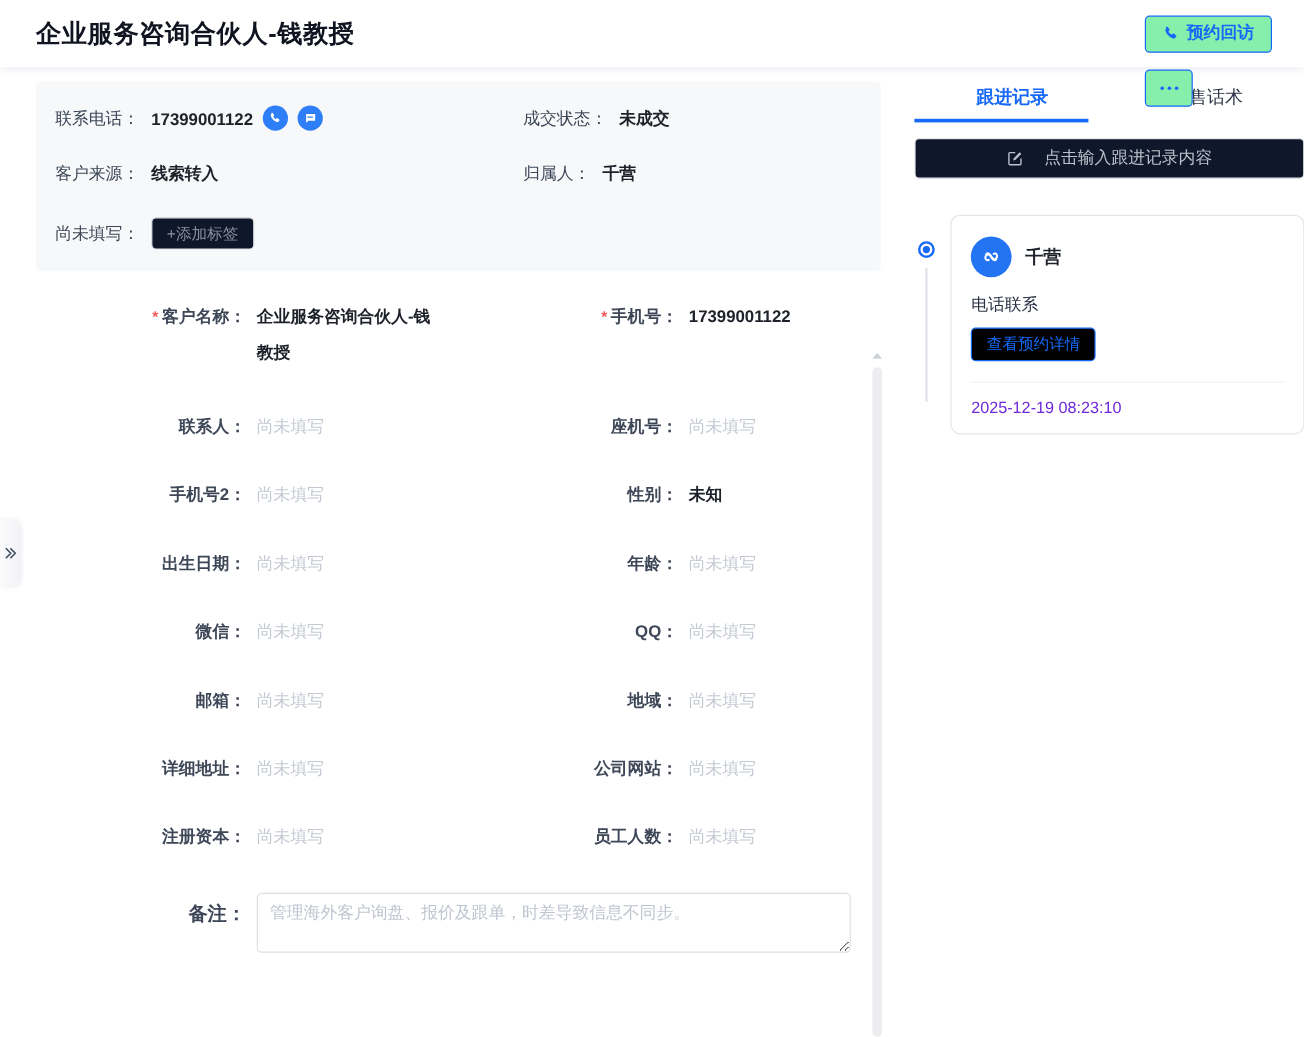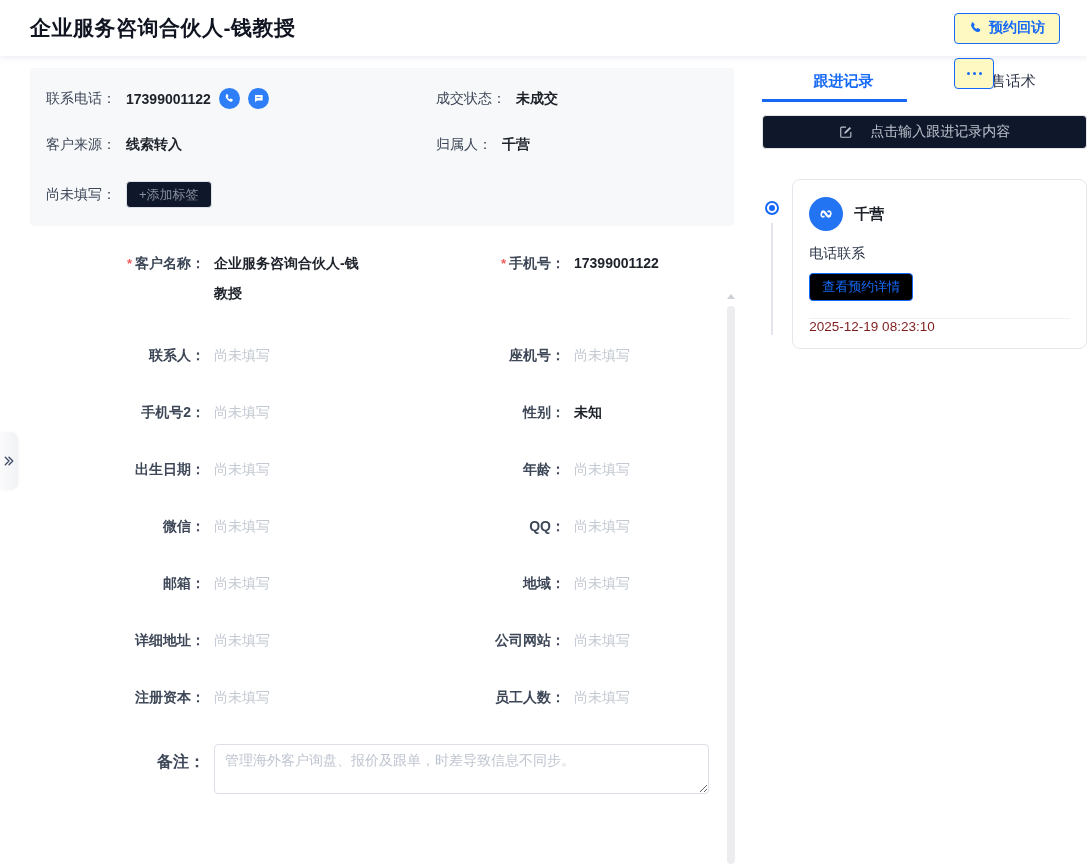--- a/index.html
+++ b/index.html
@@ -6,21 +6,21 @@
   html,body { width:1087px; height:864px; overflow:hidden; background:#fff;
     font-family:"Liberation Sans","DejaVu Sans",sans-serif; color:#1d2129; }
   .page { width:1087px; height:864px; display:flex; flex-direction:column; position:relative; }
 
   
   .hdr { height:56px; flex:0 0 56px; display:flex; align-items:center; justify-content:space-between;
     padding:0 26px 0 30px; box-shadow:0 3px 5px rgba(190,198,212,.22); position:relative; z-index:2; background:#fff; }
   .hdr-title { font-size:21px; font-weight:700; color:#101420; letter-spacing:.5px; }
   .hdr-btns { display:flex; align-items:flex-start; gap:14px;flex-direction:column; }
   .btn { height:31px; border-radius:4px; display:inline-flex; align-items:center; gap:6px;
-    font-size:14px; padding:0 14px; cursor:pointer; border:1px solid transparent; background:#fef9c3; }
+    font-size:14px; padding:0 14px; cursor:pointer; border:1px solid transparent; background:#86efac; }
   .btn-primary { background:#1569f6; color:#fff; border-color:#1569f6; font-weight:600; }
   .btn-outline { color:#1569f6; border-color:#1569f6; font-weight:600; }
   .btn-more { width:40px; justify-content:center; padding:0; color:#1569f6; border-color:#1569f6; }
   .dots { display:inline-flex; gap:3px; }
   .dots i { width:3px; height:3px; border-radius:50%; background:#1569f6; display:block; }
 
   
   .content { flex:1; display:flex; position:relative; min-height:0; }
   .main-col { width:705px; margin-left:30px; position:relative; min-height:0; }
   .side-col { width:325px; margin-left:28px; padding-top:8px; }
@@ -85,21 +85,21 @@
   .tl-dot i { width:6px; height:6px; background:#1569f6; border-radius:50%; display:block; }
   .tl-line { position:absolute; left:9px; top:44px; height:112px; width:2px; background:#e3e5ea; }
   .rec-card { flex:1; border:1px solid #e5e6eb; border-radius:8px; padding:17px 16px 14px; background:#fff; }
   .rec-head { display:flex; align-items:center; gap:11px; }
   .avatar { width:34px; height:34px; border-radius:50%; background:#2374f2; display:flex; align-items:center; justify-content:center; }
   .rec-name { font-size:15px; font-weight:600; color:#1d2129; }
   .rec-action { margin-top:14px; font-size:14px; color:#2b3346; }
   .rec-btn { margin-top:10px; display:inline-flex; align-items:center; height:28px; padding:0 12px;
     border:1px solid #1569f6; border-radius:4px; color:#1569f6; font-size:13px; cursor:pointer; background:#000000; }
   .rec-divider { border-top:1px solid #f0f1f4; margin-top:17px; }
-  .rec-time { margin-top:0; font-size:13.5px; color:#7f1d1d; }
+  .rec-time { margin-top:13px; font-size:13.5px; color:#6d28d9; }
 </style>
 </head>
 <body>
 
 <div class="page">
 
   <div class="hdr">
     <div class="hdr-title">企业服务咨询合伙人-钱教授</div>
     <div class="hdr-btns">
       <button class="btn btn-primary">

